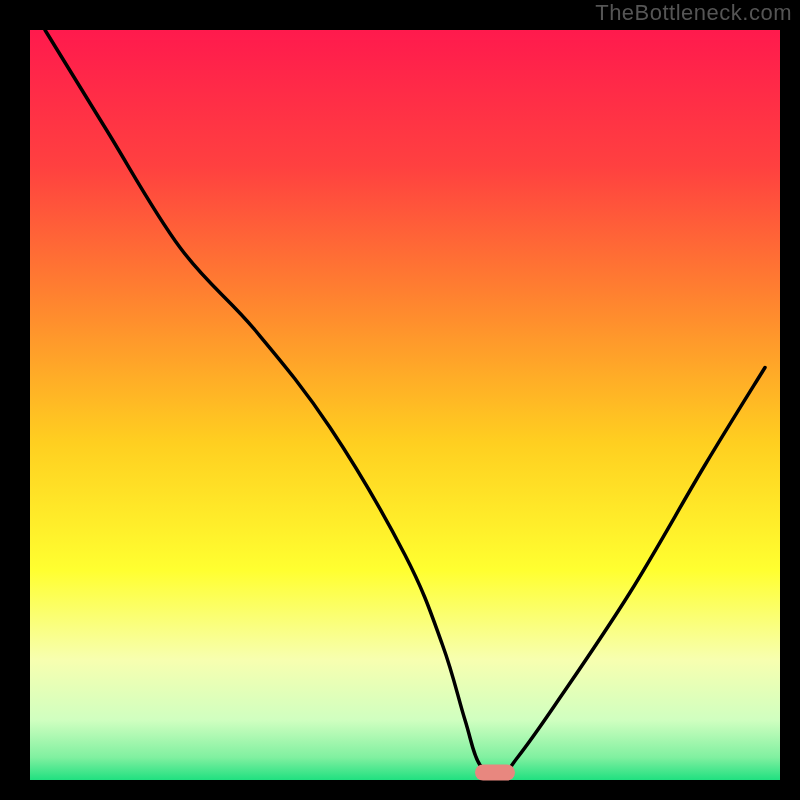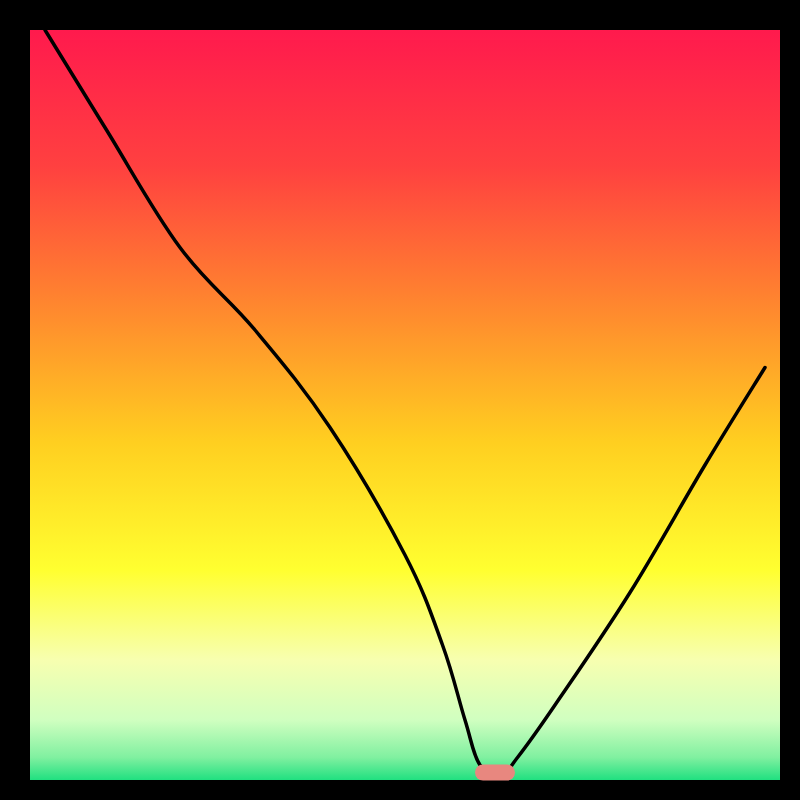--- a/index.html
+++ b/index.html
@@ -31,20 +31,21 @@
   svg {
     position: absolute;
     inset: 0;
   }
 </style>
 </head>
 <body>
 
 <div class="root">
 
+  <div class="watermark">TheBottleneck.com</div>
 
   <svg viewBox="0 0 800 800" width="800" height="800">
     <defs>
       <linearGradient id="bg-grad" x1="0" y1="0" x2="0" y2="1">
           <stop offset="0.0%" stop-color="#ff1a4d"></stop>
           <stop offset="18.0%" stop-color="#ff4040"></stop>
           <stop offset="35.0%" stop-color="#ff8030"></stop>
           <stop offset="55.0%" stop-color="#ffcf20"></stop>
           <stop offset="72.0%" stop-color="#ffff30"></stop>
           <stop offset="84.0%" stop-color="#f7ffb0"></stop>

